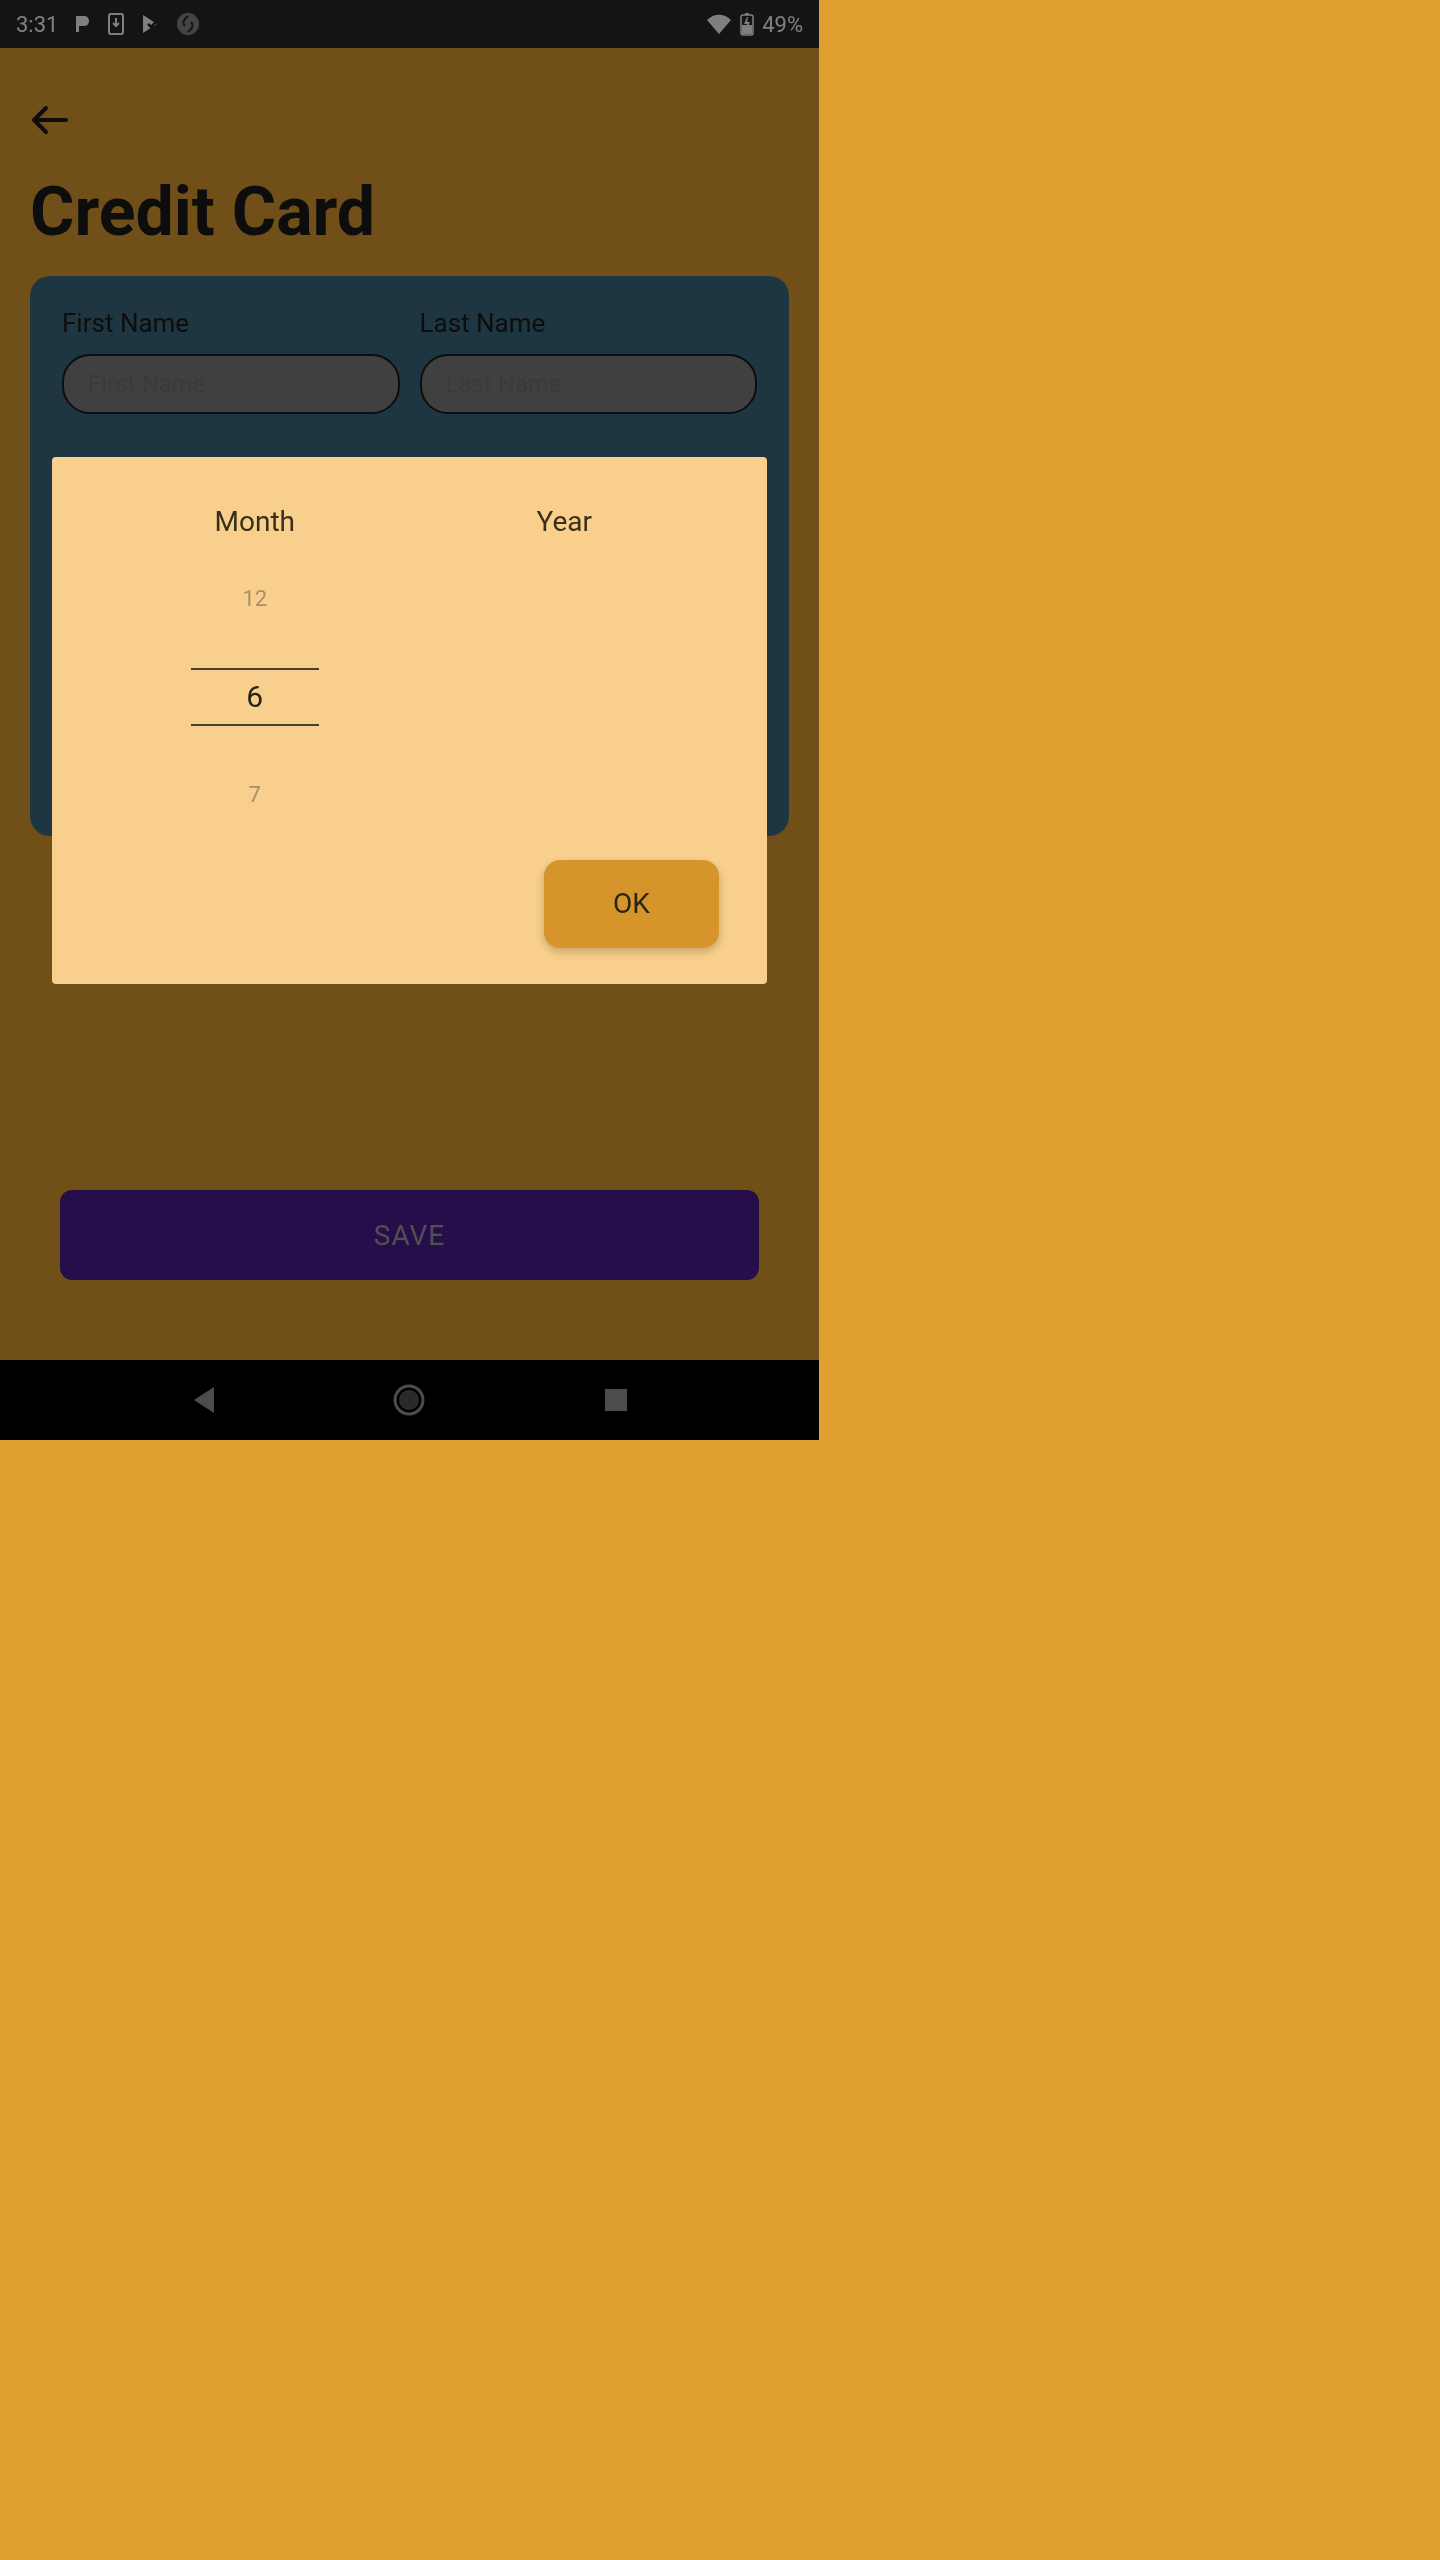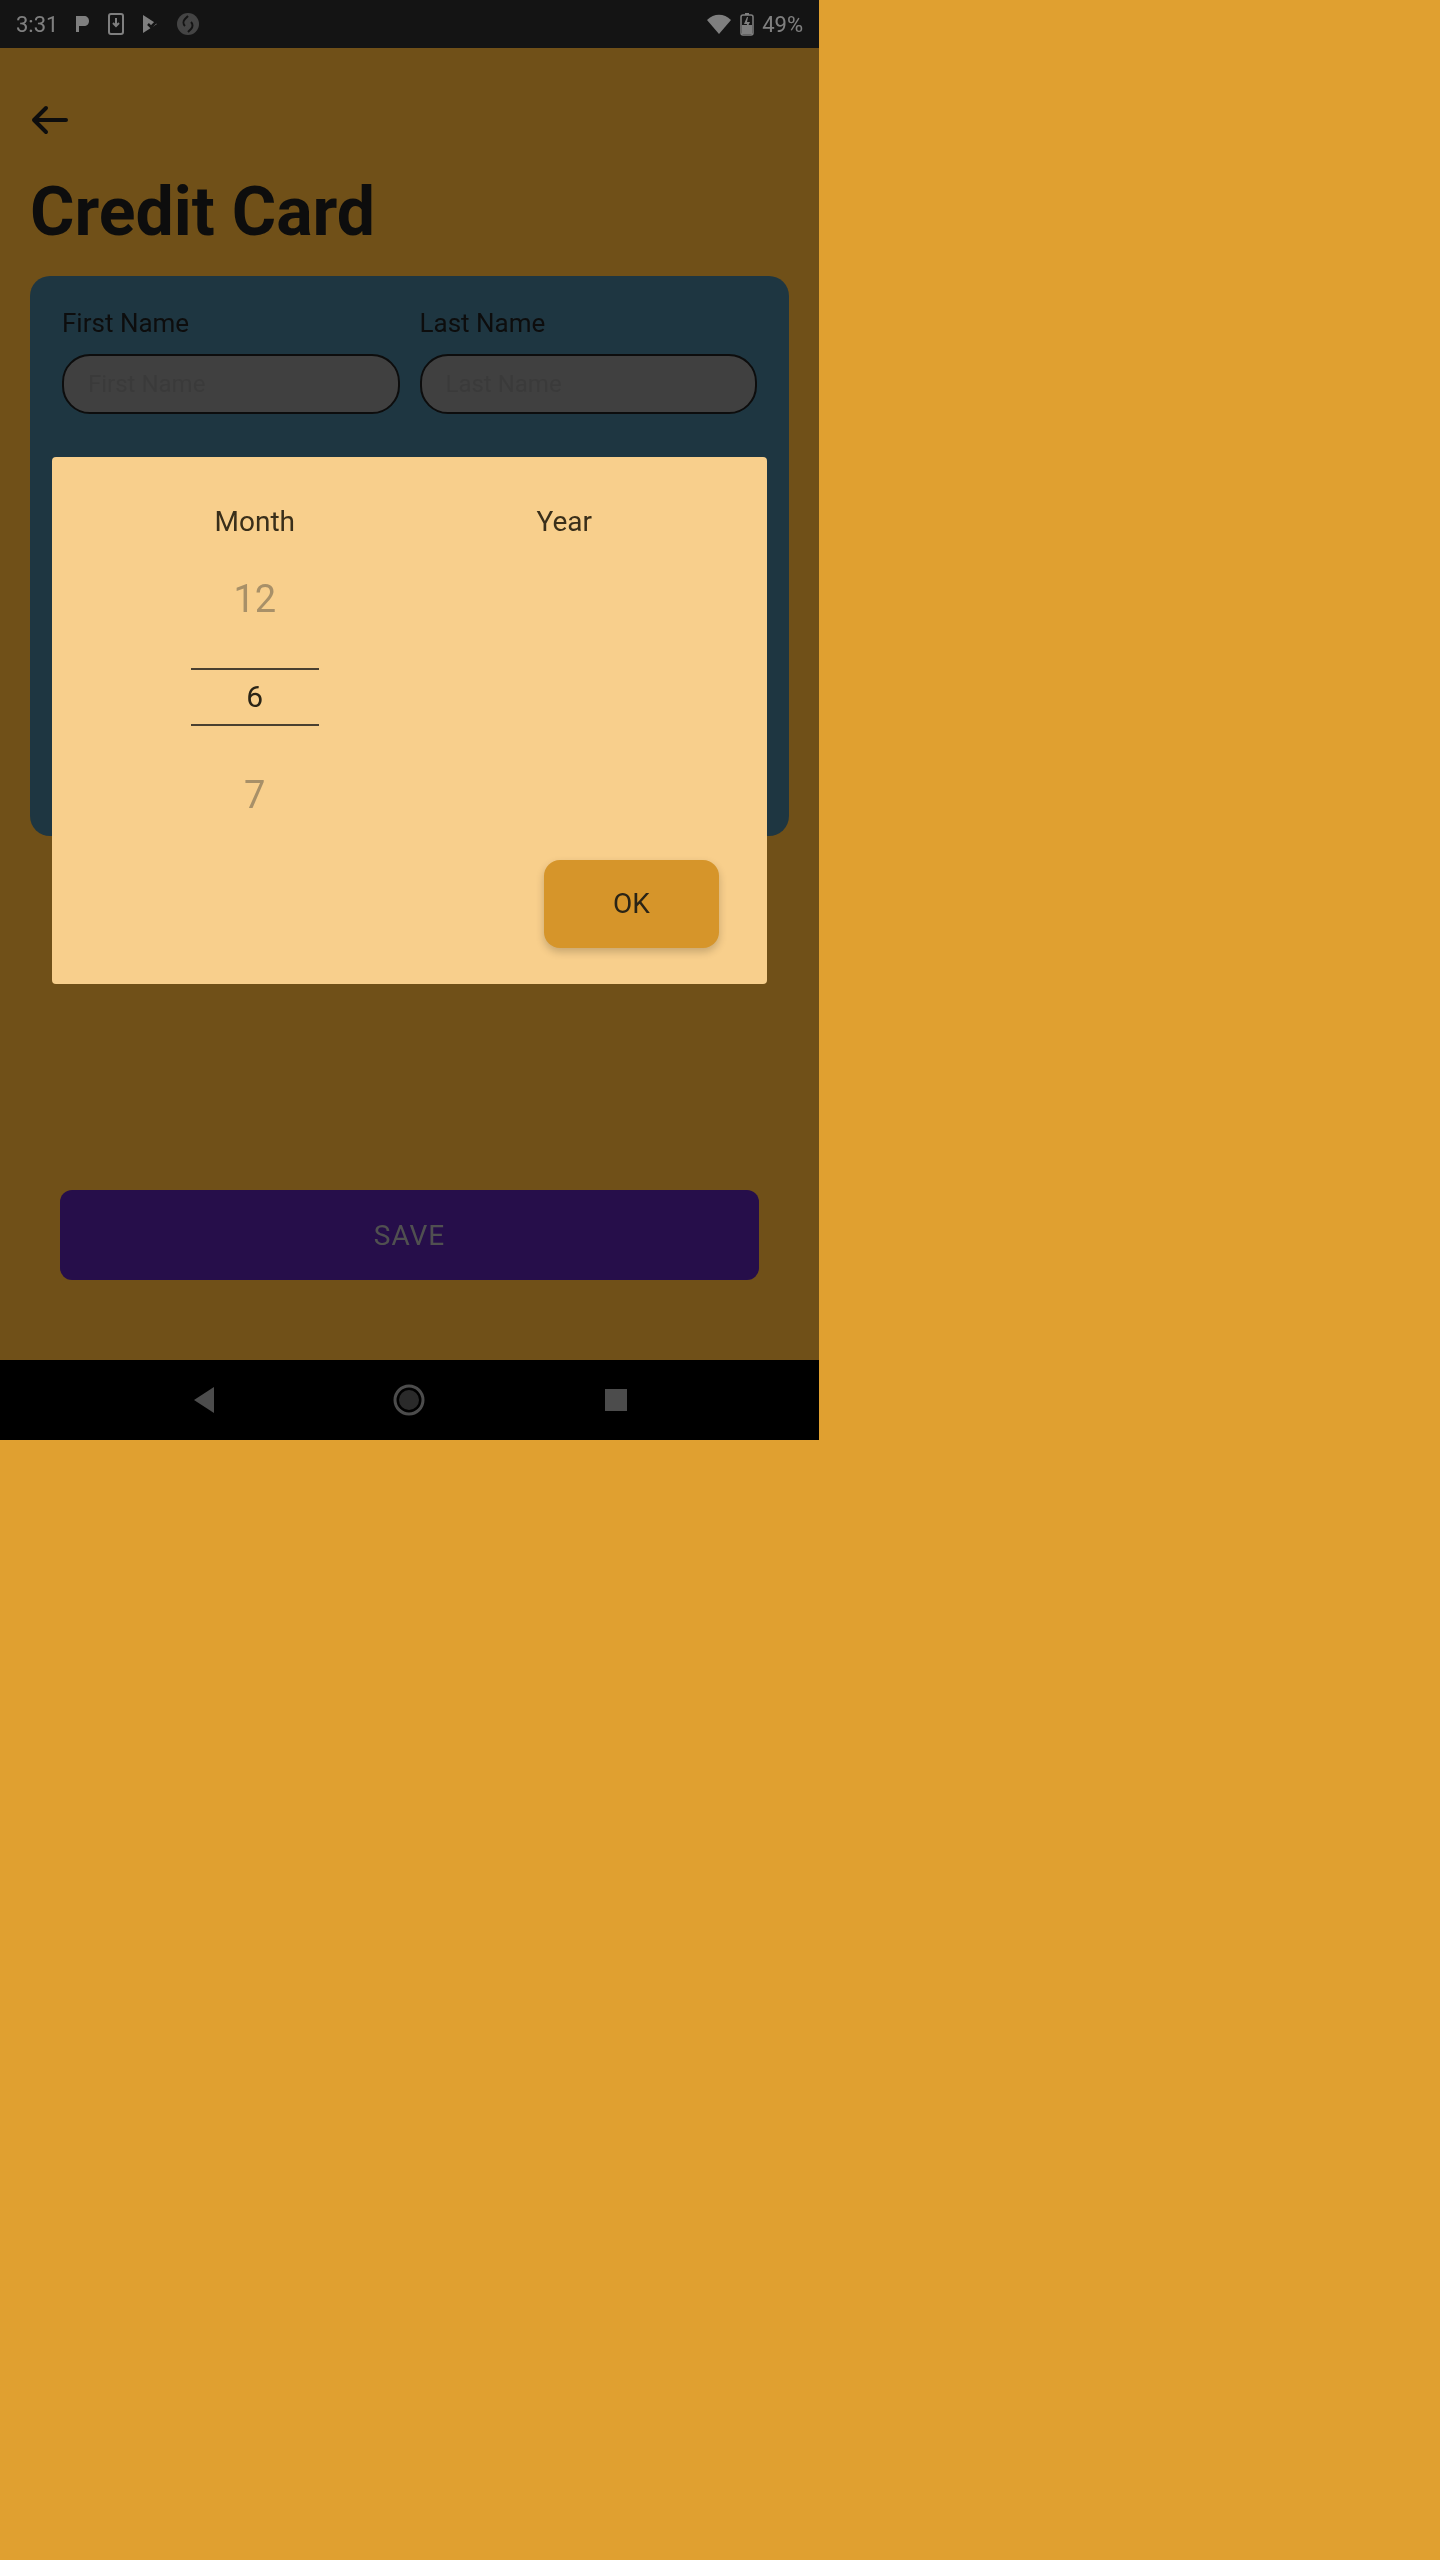--- a/index.html
+++ b/index.html
@@ -168,21 +168,21 @@
       display: flex;
       flex-direction: column;
       align-items: center;
       gap: 0;
     }
     
     .picker-item {
       height: 58px;
       display: flex;
       align-items: center;
-      font-size: 38px;
+      font-size: 22px;
       color: #a89068;
       width: 128px;
       justify-content: center;
     }
     
     .picker-item.selected {
       color: #2a2416;
       font-size: 30px;
       border-top: 2px solid #4a4030;
       border-bottom: 2px solid #4a4030;

